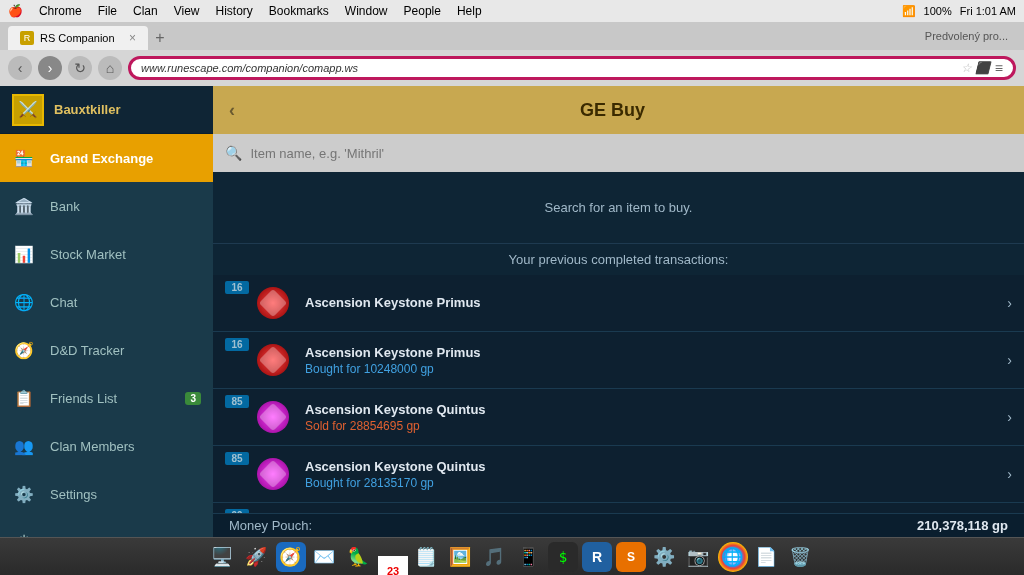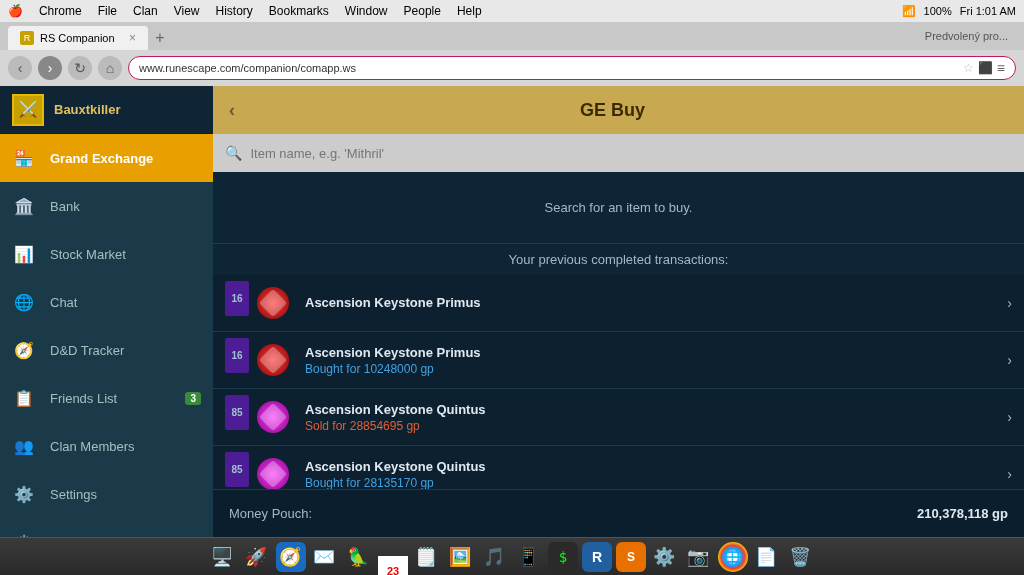--- a/index.html
+++ b/index.html
@@ -77,21 +77,22 @@
     .address-bar {
       flex: 1;
       height: 24px;
       background: white;
       border-radius: 12px;
       display: flex;
       align-items: center;
       padding: 0 10px;
       font-size: 11px;
       color: #333;
-      border: 1px solid #be185d;
+      border: 3px solid #be185d;
+      font-style: italic;
     }
     .address-bar .url { flex: 1; }
 
     
     .app-content {
       width: 100%;
       height: calc(575px - 22px - 28px - 36px - 38px);
       display: flex;
     }
 
@@ -237,24 +238,24 @@
       cursor: pointer;
       background: #0d2030;
       min-height: 56px;
       position: relative;
     }
 
     .qty-badge {
       position: absolute;
       top: 6px;
       left: 12px;
-      background: #4c1d95;
+      background: #0369a1;
       color: #a0c0d0;
       font-size: 10px;
-      padding: 12px 4px;
+      padding: 1px 4px;
       border-radius: 2px;
       font-weight: bold;
       min-width: 24px;
       text-align: center;
     }
 
     .item-image {
       width: 40px;
       height: 40px;
       margin-left: 28px;
@@ -271,21 +272,21 @@
     .item-price-bought { color: #40a0e0; font-size: 12px; }
 
     .chevron-right {
       color: #a0b8c8;
       font-size: 14px;
       margin-left: 8px;
     }
 
     
     .footer {
-      height: 48px;
+      height: 24px;
       background: #0a1e2e;
       display: flex;
       align-items: center;
       padding: 0 16px;
       justify-content: space-between;
       border-top: 1px solid #1a3a50;
     }
     .money-label { color: #a0b8c8; font-size: 13px; }
     .money-value { color: #e0e8f0; font-size: 13px; font-weight: bold; }
 

